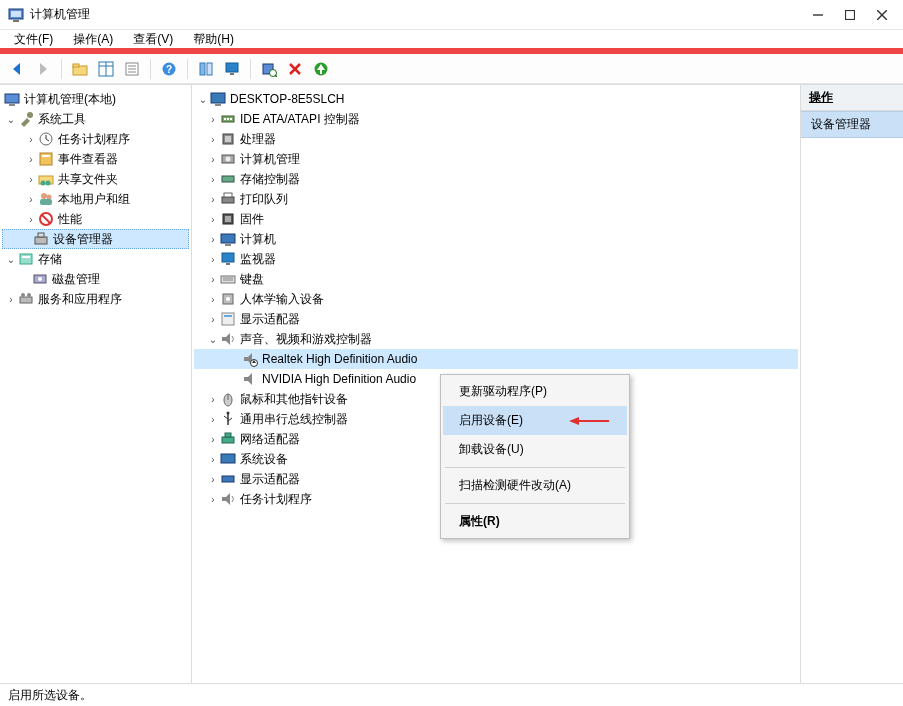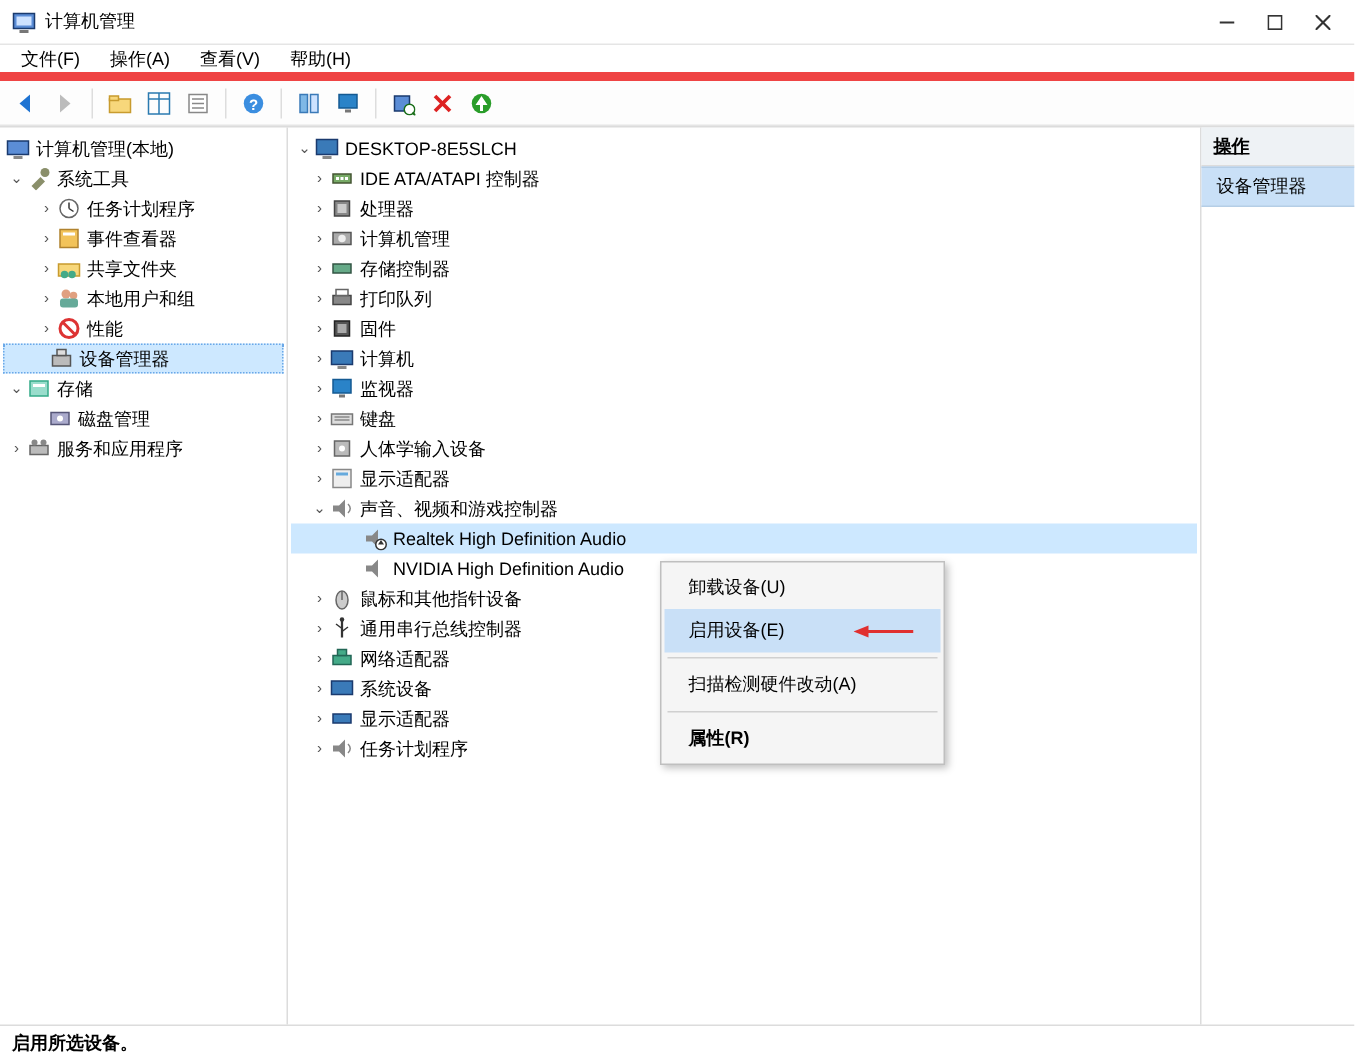--- a/index.html
+++ b/index.html
@@ -122,21 +122,20 @@
 .red-arrow {
   position: absolute;
   right: 18px; top: 50%; transform: translateY(-50%);
 }
 .statusbar {
   height: 23px;
   border-top: 1px solid #dcdcdc;
   display: flex; align-items: center;
   padding: 0 8px;
   font-size: 12px;
-  font-weight: bold;
 }
 svg { display:block; }
 </style>
 </head>
 <body>
 
 <div class="titlebar">
   <span class="title-icon">
     <svg width="16" height="16">
         <rect x="1" y="2" width="14" height="10" fill="#5b8dd6" stroke="#1a3a6e"></rect>
@@ -580,30 +579,31 @@
     </div>
   </div>
 
   <div class="panel right-panel">
     <div class="right-header">操作</div>
     <div class="selected-action">设备管理器</div>
   </div>
 </div>
 
 <div class="context-menu">
-  <div class="ctx-item">卸载设备(U)</div>
+  <div class="ctx-item">更新驱动程序(P)</div>
   <div class="ctx-item highlight">
     <span>启用设备(E)</span>
     <span class="red-arrow">
       <svg width="40" height="12">
           <line x1="40" y1="6" x2="8" y2="6" stroke="#e03030" stroke-width="2"></line>
           <polygon points="0,6 10,2 10,10" fill="#e03030"></polygon>
         </svg>
     </span>
   </div>
+  <div class="ctx-item">卸载设备(U)</div>
   <div class="ctx-sep"></div>
   <div class="ctx-item">扫描检测硬件改动(A)</div>
   <div class="ctx-sep"></div>
   <div class="ctx-item"><b>属性(R)</b></div>
 </div>
 
 <div class="statusbar">
   <span>启用所选设备。</span>
 </div>
 

